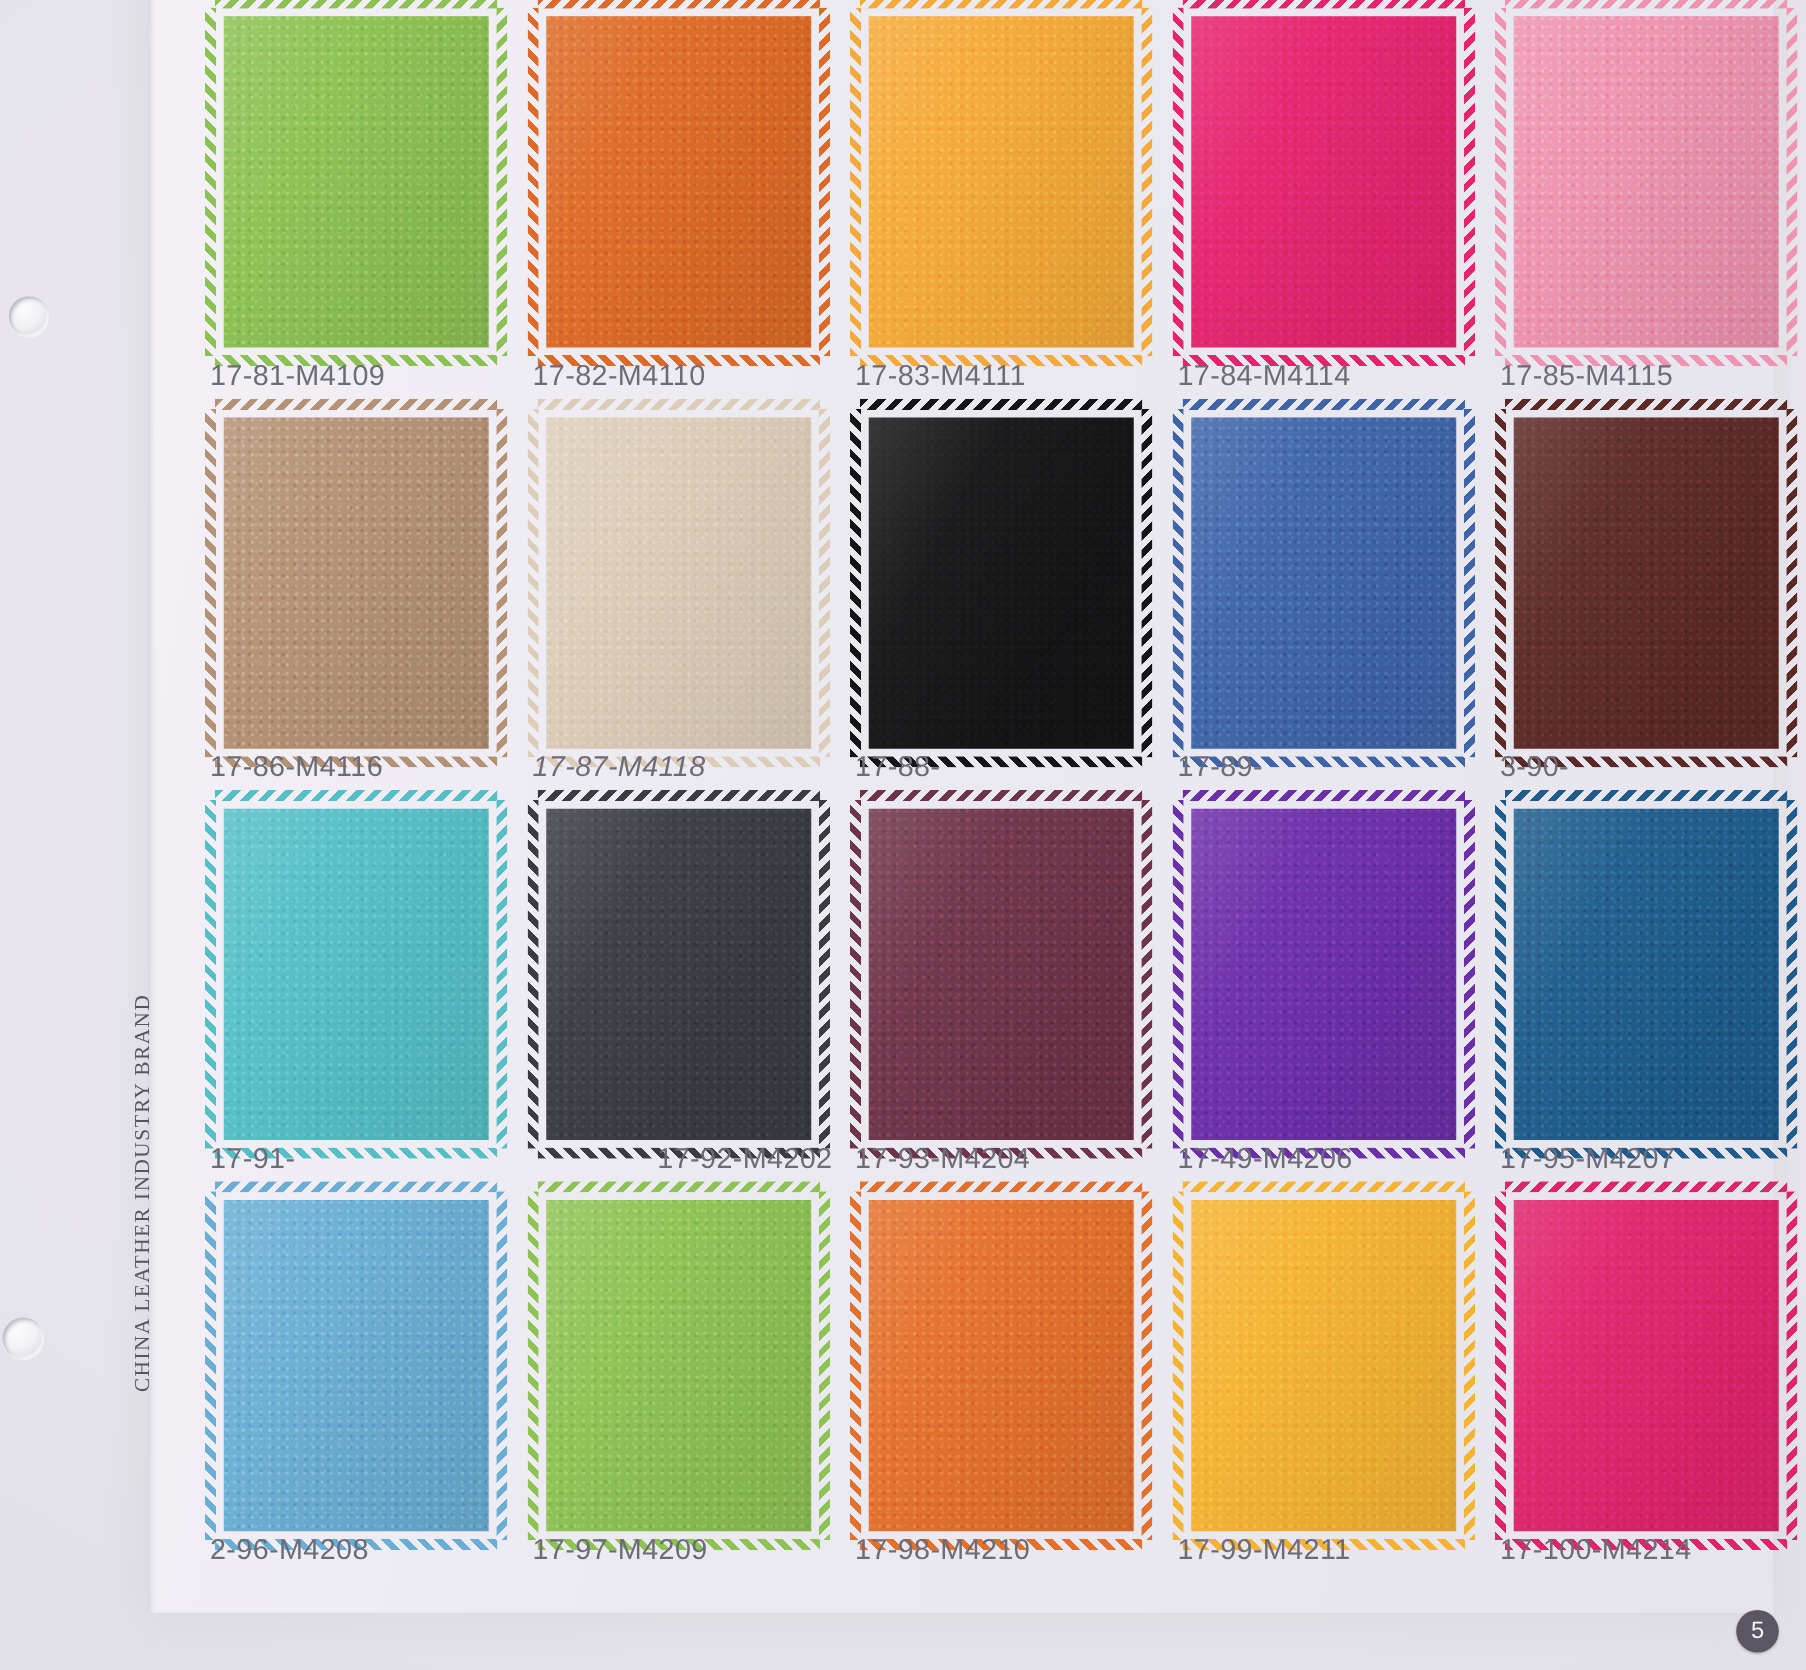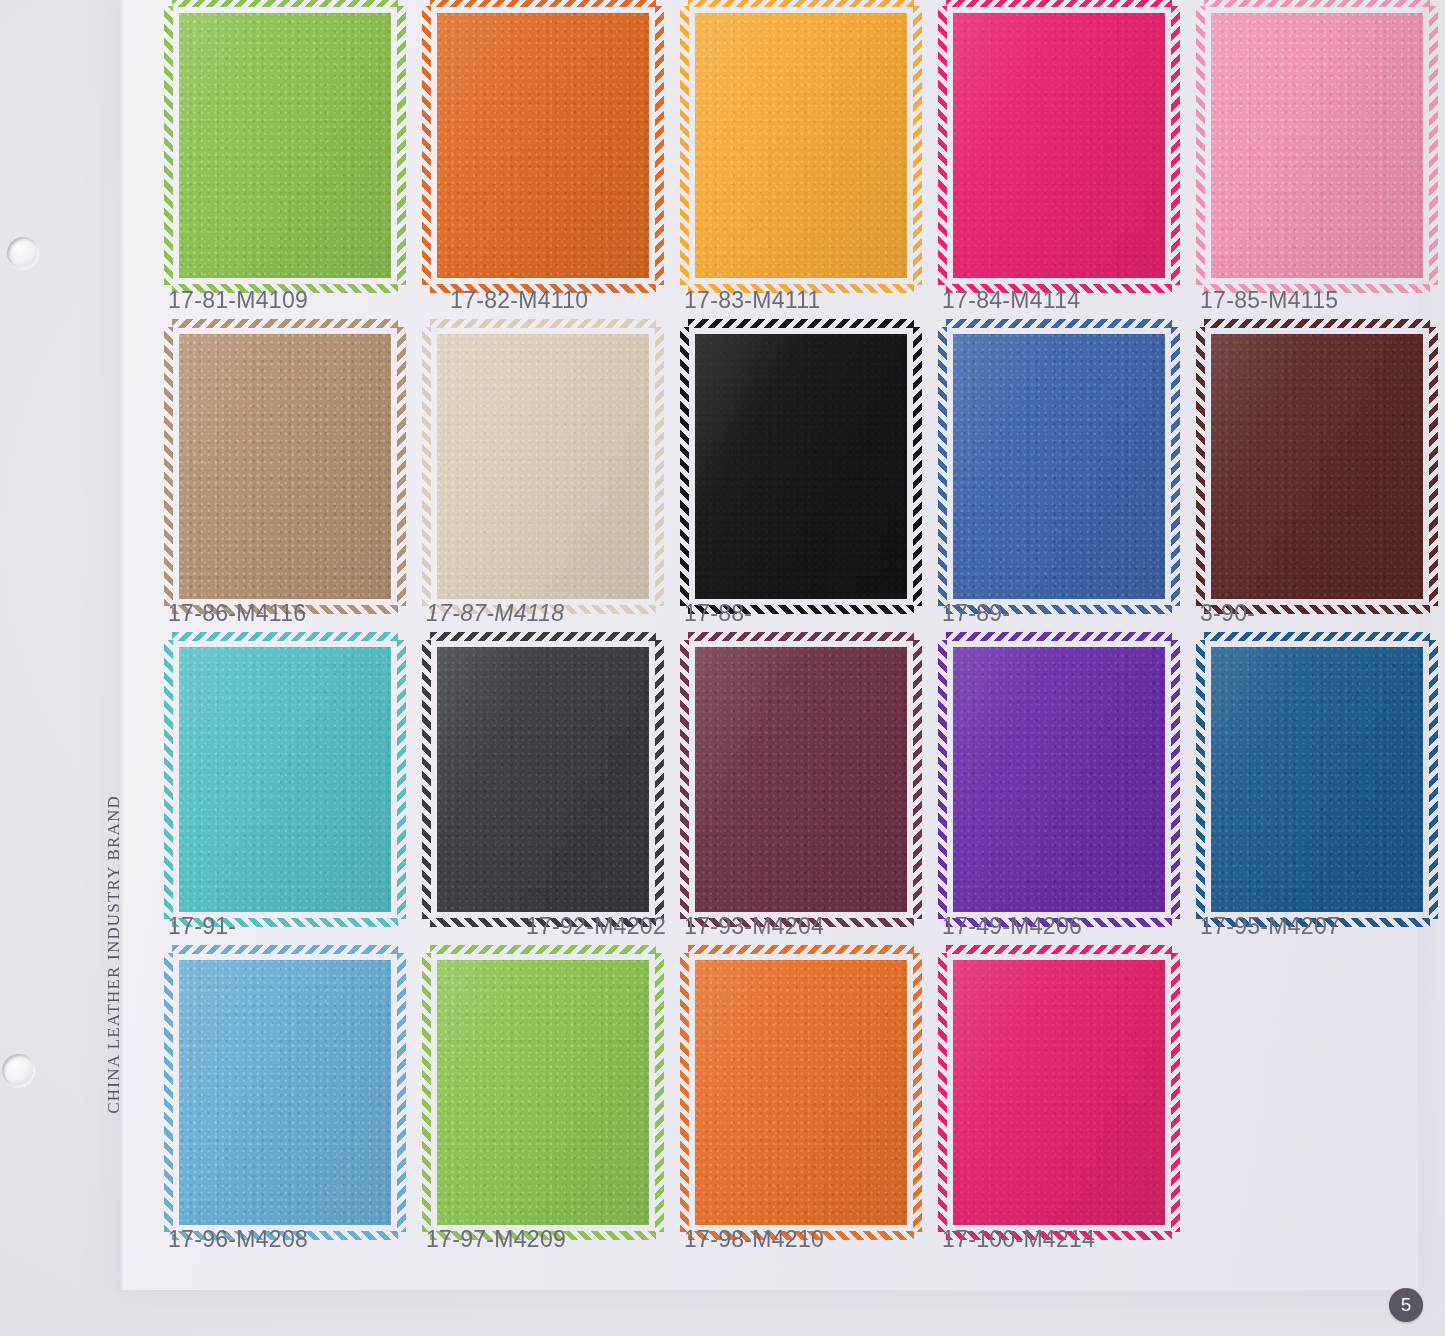--- a/index.html
+++ b/index.html
@@ -181,21 +181,21 @@
         <div class="swatch-wrap">
           <div class="zig top" style="background: rgb(221, 106, 40);"></div>
           <div class="zig bottom" style="background: rgb(221, 106, 40);"></div>
           <div class="zigv left" style="background: rgb(221, 106, 40);"></div>
           <div class="zigv right" style="background: rgb(221, 106, 40);"></div>
           <div class="swatch" style="background: rgb(221, 106, 40);">
             <div class="grain"></div>
             <div class="sheen"></div>
           </div>
         </div>
-        <div class="label" style="color: rgb(109, 107, 120); margin-left: 24px;">17-82-M4110</div>
+        <div class="label" style="color: rgb(109, 107, 120);">17-82-M4110</div>
       </div>
       <div class="cell r0">
         <div class="swatch-wrap">
           <div class="zig top" style="background: rgb(245, 169, 58);"></div>
           <div class="zig bottom" style="background: rgb(245, 169, 58);"></div>
           <div class="zigv left" style="background: rgb(245, 169, 58);"></div>
           <div class="zigv right" style="background: rgb(245, 169, 58);"></div>
           <div class="swatch" style="background: rgb(245, 169, 58);">
             <div class="grain"></div>
             <div class="sheen"></div>
@@ -363,21 +363,21 @@
         <div class="swatch-wrap">
           <div class="zig top" style="background: rgb(107, 174, 212);"></div>
           <div class="zig bottom" style="background: rgb(107, 174, 212);"></div>
           <div class="zigv left" style="background: rgb(107, 174, 212);"></div>
           <div class="zigv right" style="background: rgb(107, 174, 212);"></div>
           <div class="swatch" style="background: rgb(107, 174, 212);">
             <div class="grain"></div>
             <div class="sheen"></div>
           </div>
         </div>
-        <div class="label" style="color: rgb(109, 107, 120);">17-96-M4208</div>
+        <div class="label" style="color: rgb(109, 107, 120);">2-96-M4208</div>
       </div>
       <div class="cell r3">
         <div class="swatch-wrap">
           <div class="zig top" style="background: rgb(141, 194, 84);"></div>
           <div class="zig bottom" style="background: rgb(141, 194, 84);"></div>
           <div class="zigv left" style="background: rgb(141, 194, 84);"></div>
           <div class="zigv right" style="background: rgb(141, 194, 84);"></div>
           <div class="swatch" style="background: rgb(141, 194, 84);">
             <div class="grain"></div>
             <div class="sheen"></div>
@@ -393,20 +393,33 @@
           <div class="zigv right" style="background: rgb(228, 112, 46);"></div>
           <div class="swatch" style="background: rgb(228, 112, 46);">
             <div class="grain"></div>
             <div class="sheen"></div>
           </div>
         </div>
         <div class="label" style="color: rgb(109, 107, 120);">17-98-M4210</div>
       </div>
       <div class="cell r3">
         <div class="swatch-wrap">
+          <div class="zig top" style="background: rgb(245, 179, 51);"></div>
+          <div class="zig bottom" style="background: rgb(245, 179, 51);"></div>
+          <div class="zigv left" style="background: rgb(245, 179, 51);"></div>
+          <div class="zigv right" style="background: rgb(245, 179, 51);"></div>
+          <div class="swatch" style="background: rgb(245, 179, 51);">
+            <div class="grain"></div>
+            <div class="sheen"></div>
+          </div>
+        </div>
+        <div class="label" style="color: rgb(109, 107, 120);">17-99-M4211</div>
+      </div>
+      <div class="cell r3">
+        <div class="swatch-wrap">
           <div class="zig top" style="background: rgb(224, 36, 107);"></div>
           <div class="zig bottom" style="background: rgb(224, 36, 107);"></div>
           <div class="zigv left" style="background: rgb(224, 36, 107);"></div>
           <div class="zigv right" style="background: rgb(224, 36, 107);"></div>
           <div class="swatch" style="background: rgb(224, 36, 107);">
             <div class="grain"></div>
             <div class="sheen"></div>
           </div>
         </div>
         <div class="label" style="color: rgb(109, 107, 120);">17-100-M4214</div>

